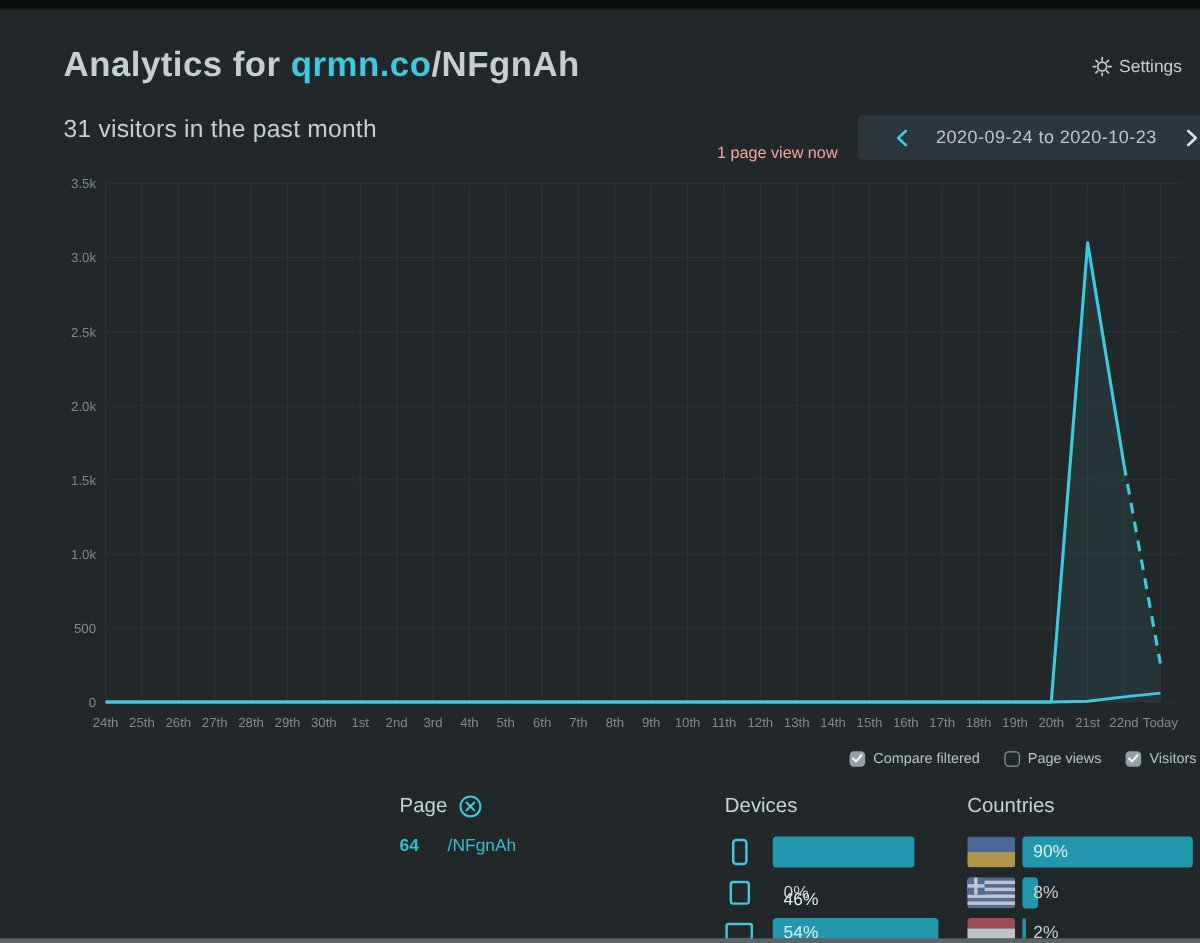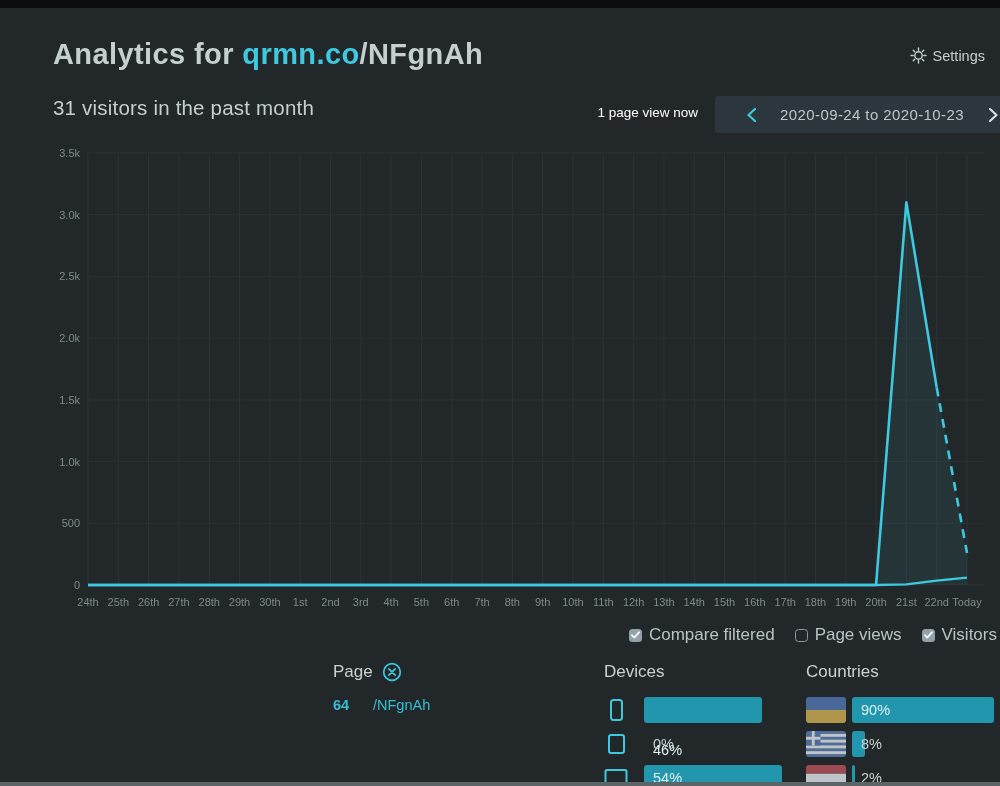--- a/index.html
+++ b/index.html
@@ -7,29 +7,29 @@
        font-family:"Liberation Sans",sans-serif;color:#c6cfcf;}
   .top-strip{position:absolute;left:0;top:0;width:1000px;height:8px;background:#0a0e0f;}
   .bottom-strip{position:absolute;left:0;top:782px;width:1000px;height:4px;background:#5d6467;z-index:9;}
   h1.title{position:absolute;left:53px;top:38px;margin:0;font-size:29px;font-weight:700;
            letter-spacing:.4px;color:#c6cfcf;}
   .title .site{color:#3ec9e0;text-decoration:none;cursor:pointer;}
   button{background:none;border:none;padding:0;font:inherit;color:inherit;cursor:pointer;}
   .settings{position:absolute;right:15px;top:47px;display:flex;align-items:center;gap:6px;
             font-size:14.5px;color:#c6cfcf;}
   .subtitle{position:absolute;left:53px;top:96px;font-size:20.5px;letter-spacing:.2px;color:#c6cfcf;}
-  .live{position:absolute;top:105px;right:302px;font-size:13.5px;color:#ffffff;}
+  .live{position:absolute;top:120px;right:302px;font-size:13.5px;color:#fca5a5;}
   .datebox{position:absolute;left:715px;top:96px;width:272px;height:37px;background:#2b373c;
            border-radius:4px;display:flex;align-items:center;padding-left:21px;}
   .datebox .nav{display:flex;align-items:center;justify-content:center;width:30px;height:37px;}
   .datebox .lbl{flex:1;text-align:center;font-size:15px;letter-spacing:.4px;color:#bcc7c8;}
   #chartsvg{position:absolute;left:0;top:140px;}
   .checks{position:absolute;top:625px;right:3px;display:flex;align-items:center;gap:20px;}
   .check-item{display:flex;align-items:center;gap:7px;cursor:pointer;}
-  .check-item .txt{font-size:17px;color:#b9c3c5;}
+  .check-item .txt{font-size:12px;color:#b9c3c5;}
   .cb{width:13px;height:13px;border-radius:3.5px;box-sizing:border-box;display:flex;
       align-items:center;justify-content:center;}
   .cb.on{background:#93a1aa;}
   .cb.off{border:1.5px solid #8b99a2;}
   .section{position:absolute;top:662px;}
   .sec-title{display:flex;align-items:center;gap:9px;font-size:17px;color:#c9d2d2;margin-bottom:15px;height:20px;}
   .trow{display:flex;align-items:center;margin-top:6px;font-size:14.5px;}
   .trow .count{width:40px;color:#35bdd6;font-weight:700;}
   .trow .name{color:#b9c3c5;}
   .trow .name.accent{color:#35bdd6;}

